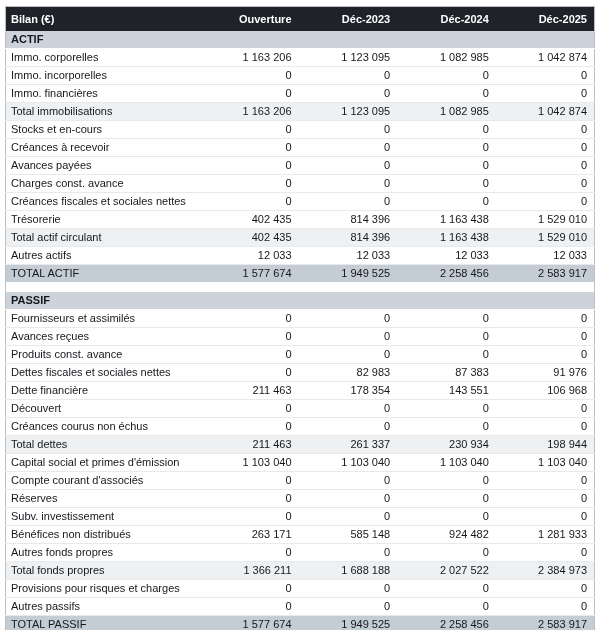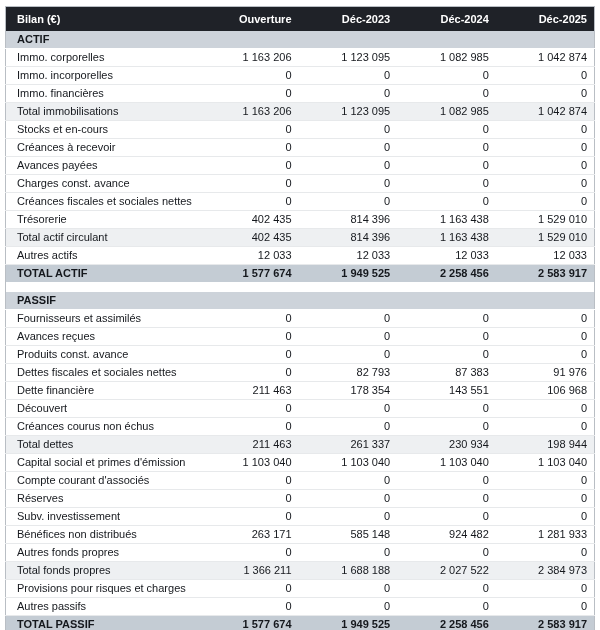--- a/index.html
+++ b/index.html
@@ -25,21 +25,21 @@
   }
   col.c-label { width: 33%; }
   col.c-num   { width: 16.75%; }
   th, td {
     padding: 0;
     height: 17px;
     line-height: 17px;
     white-space: nowrap;
     overflow: hidden;
   }
-  .cell-label { text-align: left;  padding-left: 11px; }
+  .cell-label { text-align: left;  padding-left: 5px; }
   .cell-num   { text-align: right; padding-right: 7px; }
   thead th {
     background: var(--header-bg, #1f2228);
     color: var(--header-text, #ffffff);
     font-weight: bold;
     height: 24px;
     line-height: 24px;
   }
   tr.row-normal td { background: #ffffff; border-bottom: 1px solid var(--row-line, #e7e9eb); }
   tr.row-section td {
@@ -49,21 +49,21 @@
     margin-top: 20px;
   }
   tr.row-subtotal td {
     background: var(--subtotal-bg, #eef0f2);
     font-weight: normal;
     border-top: 1px solid var(--strong-line, #9aa0a7);
     border-bottom: 1px solid var(--row-line, #e7e9eb);
   }
   tr.row-grandtotal td {
     background: var(--grandtotal-bg, #c4ccd4);
-    font-weight: bold;
+    font-weight: normal;
     border-top: 1px solid var(--strong-line, #9aa0a7);
     margin-top: 8px;
   }
   tr.row-spacer td {
     background: #ffffff;
     height: 10px;
     line-height: 10px;
   }
 </style>
 </head>
@@ -213,21 +213,21 @@
         <tr class="row-normal">
           <td class="cell-label">Produits const. avance</td>
           <td class="cell-num">0</td>
           <td class="cell-num">0</td>
           <td class="cell-num">0</td>
           <td class="cell-num">0</td>
         </tr>
         <tr class="row-normal">
           <td class="cell-label">Dettes fiscales et sociales nettes</td>
           <td class="cell-num">0</td>
-          <td class="cell-num">82 793</td>
+          <td class="cell-num">82 983</td>
           <td class="cell-num">87 383</td>
           <td class="cell-num">91 976</td>
         </tr>
         <tr class="row-normal">
           <td class="cell-label">Dette financière</td>
           <td class="cell-num">211 463</td>
           <td class="cell-num">178 354</td>
           <td class="cell-num">143 551</td>
           <td class="cell-num">106 968</td>
         </tr>

